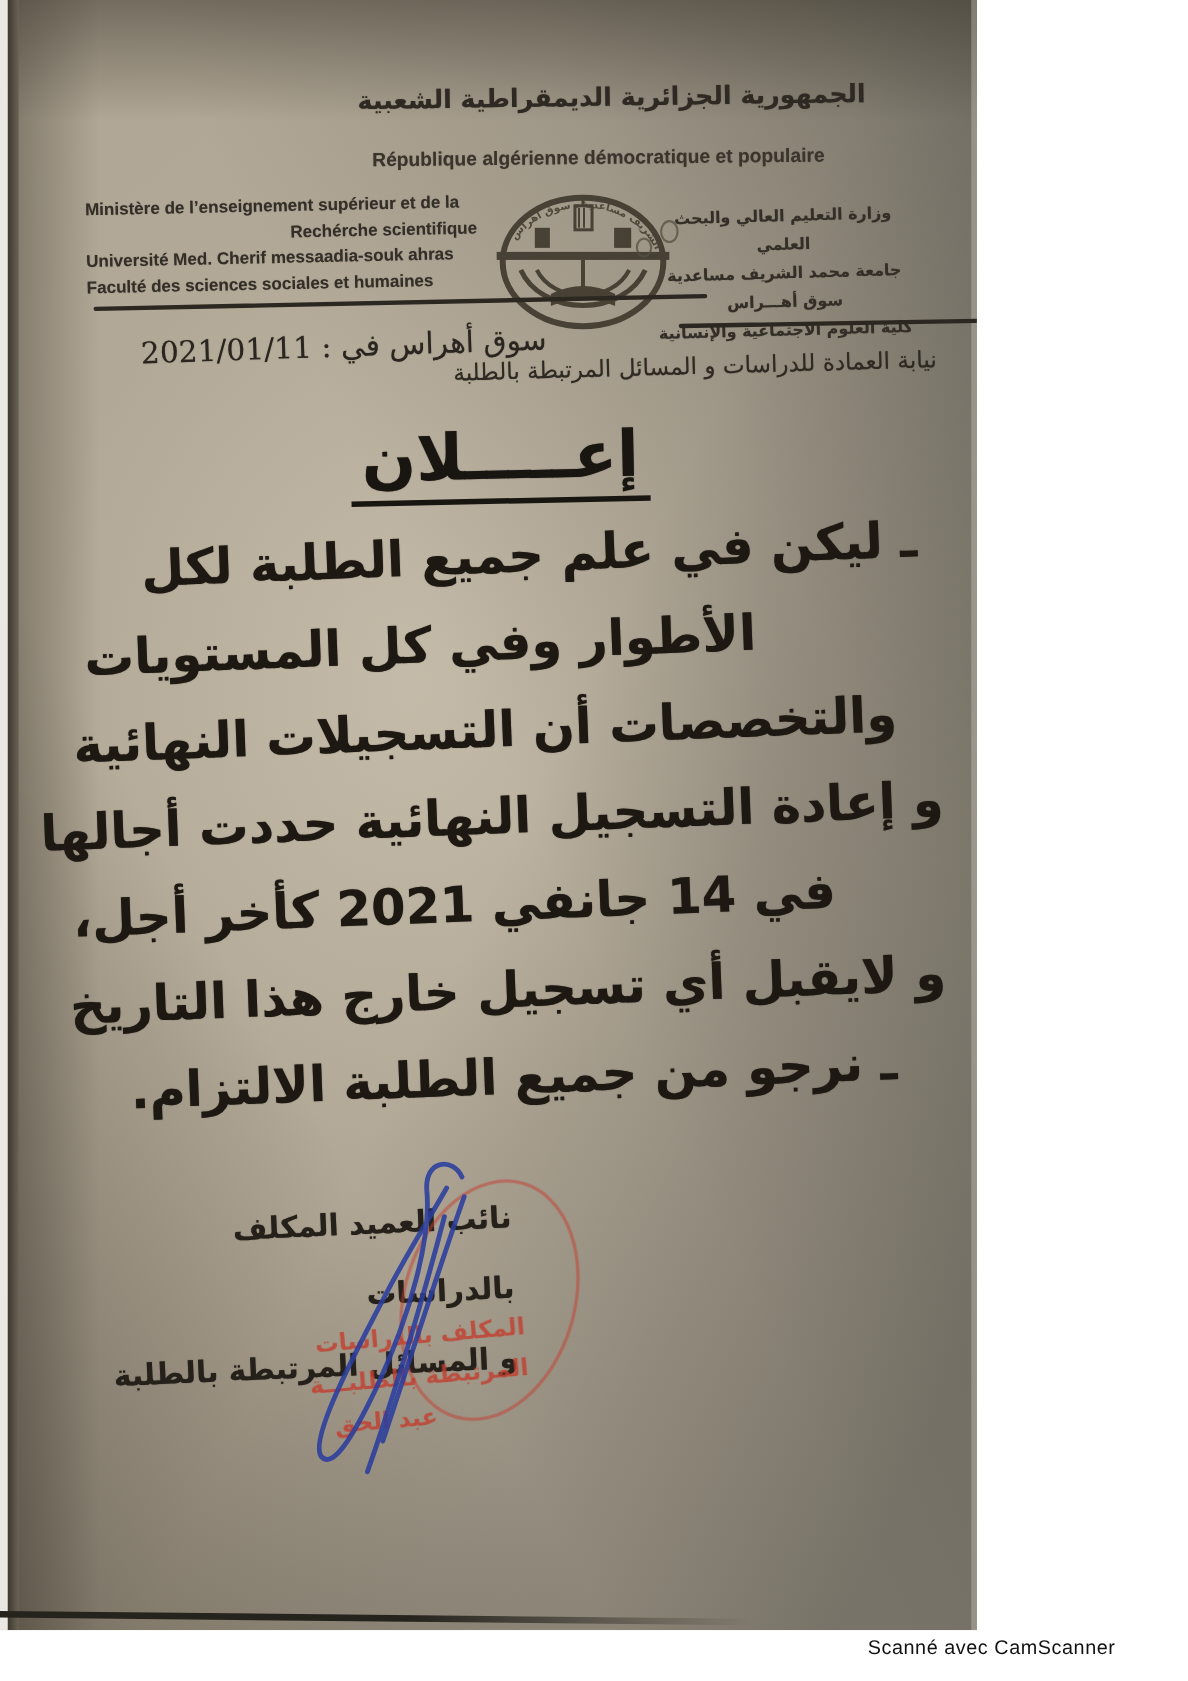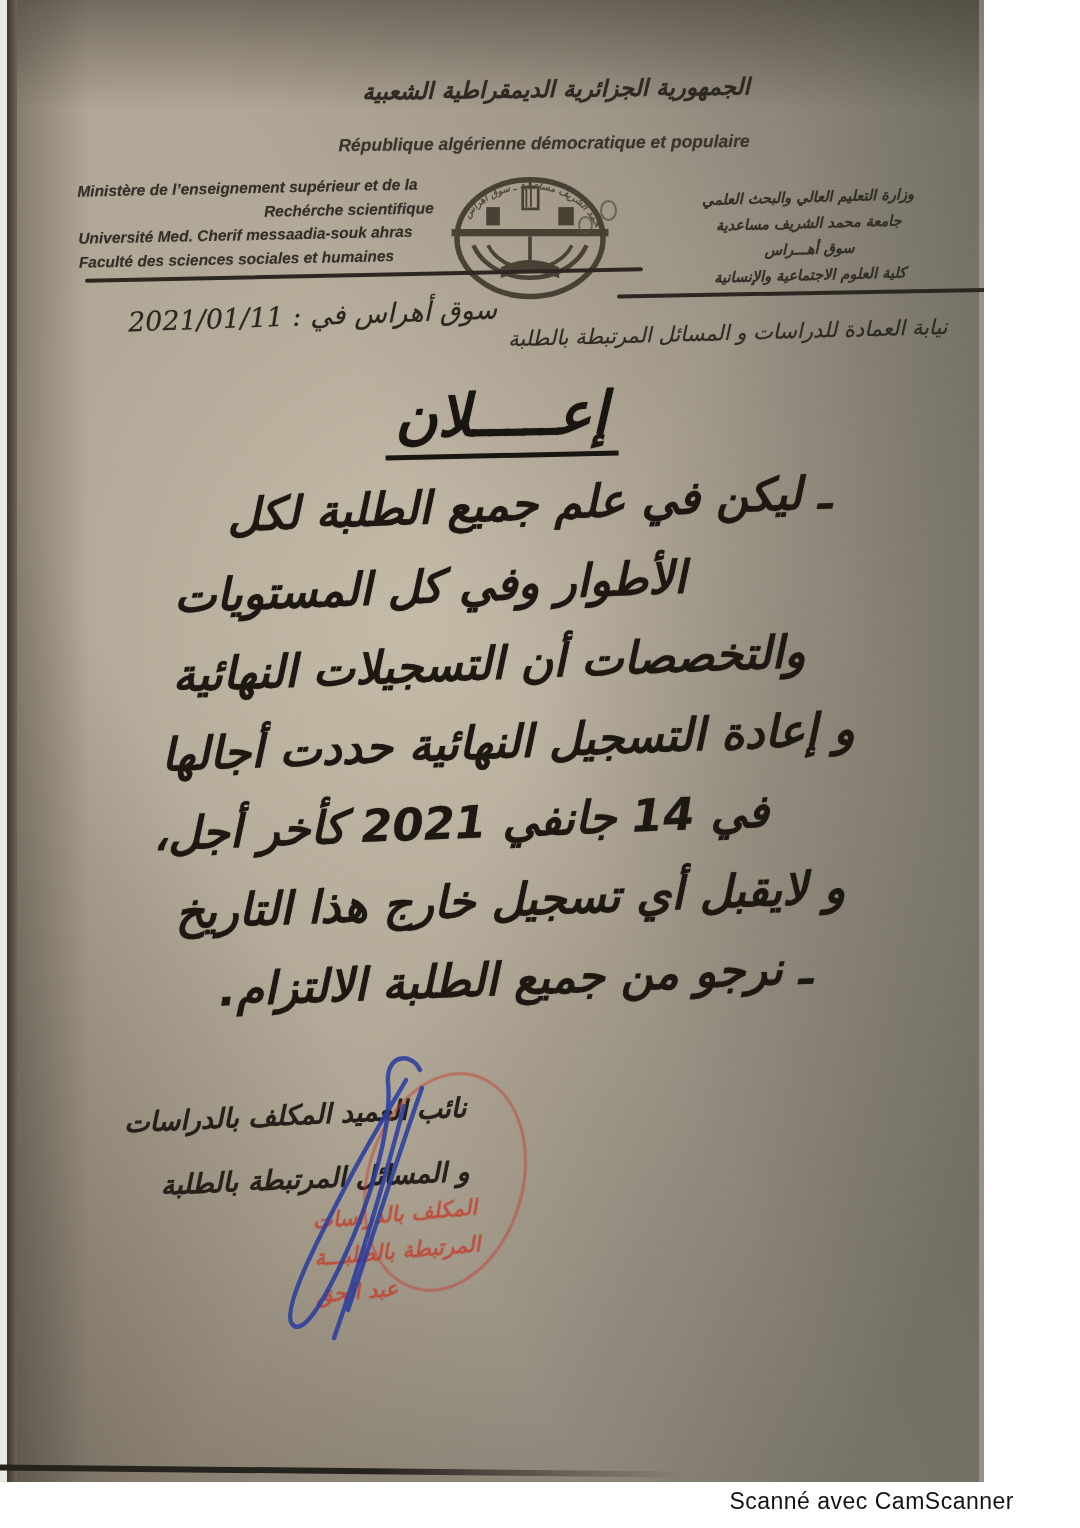--- a/index.html
+++ b/index.html
@@ -1,29 +1,28 @@
 <!DOCTYPE html>
 <html><head>
 <meta charset="utf-8">
 <style>
   html,body{margin:0;padding:0;background:#ffffff;}
   .stage{position:relative;width:1080px;height:1528px;overflow:hidden;background:#ffffff;
          font-family:"DejaVu Sans",sans-serif;}
   
-  .photo{position:absolute;left:0;top:0;width:984px;height:1482px;overflow:hidden;
+  .photo{position:absolute;left:0;top:0;width:888px;height:1482px;overflow:hidden;
     background-color:#b0a695;
     background-image:
       linear-gradient(to bottom, rgba(55,50,40,.5), rgba(55,50,40,0) 110px),
       linear-gradient(to right, rgba(50,45,35,.42), rgba(50,45,35,0) 90px),
       linear-gradient(245deg, rgba(72,72,66,.58) 0%, rgba(72,72,66,.18) 26%, rgba(0,0,0,0) 48%),
       linear-gradient(60deg, rgba(58,52,42,.5) 0%, rgba(58,52,42,0) 32%),
       linear-gradient(115deg, rgba(0,0,0,0) 52%, rgba(68,68,62,.52) 92%),
       radial-gradient(ellipse 85% 65% at 42% 42%, rgba(200,190,172,.85) 0%, rgba(180,170,152,.55) 45%, rgba(0,0,0,0) 75%);
     filter:blur(.25px);
-    font-style:italic;
   }
   .edge-highlight{position:absolute;left:0;top:0;width:7px;height:1482px;background:#eae8e2;}
   .edge-shadow{position:absolute;left:7px;top:0;width:10px;height:1482px;
     background:linear-gradient(to right,#3e382f,#6a6255);}
   .edge-right{position:absolute;right:0;top:0;width:5px;height:1482px;background:rgba(214,210,200,.35);}
   .page-bottom-edge{position:absolute;left:-6px;top:1468px;width:690px;height:6px;
     background:linear-gradient(to right,#26231d 55%,rgba(38,35,29,0));border-radius:3px;
     transform:rotate(.6deg);}
   
   .rep-ar{position:absolute;left:0;top:76px;width:1080px;text-align:center;
@@ -77,21 +76,21 @@
     font-size:21.5px;font-weight:bold;line-height:37px;color:#c23f2f;opacity:.82;
     transform:rotate(-5deg);filter:blur(.35px);}
   .stamp-text .st-2{transform:translateX(-86px);}
   .stamp-ring{position:absolute;left:366px;top:1070px;width:152px;height:218px;
     border:3px solid rgba(196,62,47,.5);border-radius:50%;transform:rotate(16deg);
     filter:blur(.5px);}
   .ink{position:absolute;left:252px;top:1048px;width:235px;height:315px;}
   
   .footer{position:absolute;left:0;top:1482px;width:1080px;height:46px;background:#ffffff;}
   .footer span{position:absolute;right:66px;top:6px;font-family:"Liberation Sans",sans-serif;
-    font-size:23px;color:#121212;letter-spacing:.5px;}
+    font-size:18px;color:#121212;letter-spacing:.5px;}
 </style>
 </head>
 <body>
 
 <div class="stage">
 
   <div class="photo">
 
     <div class="edge-shadow"></div>
     <div class="edge-highlight"></div>

